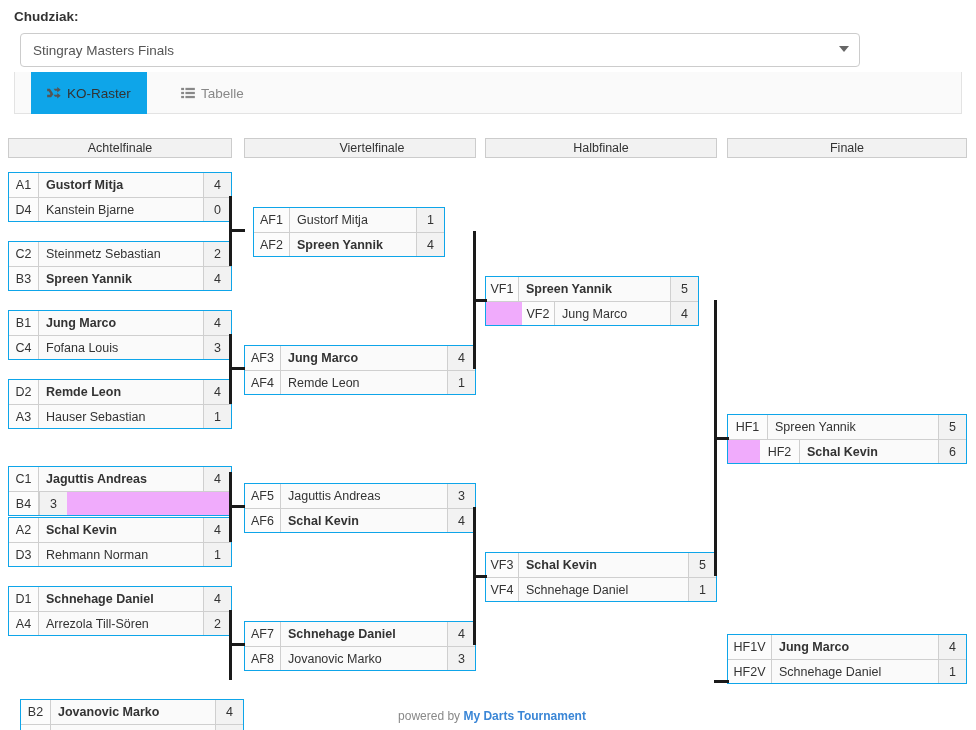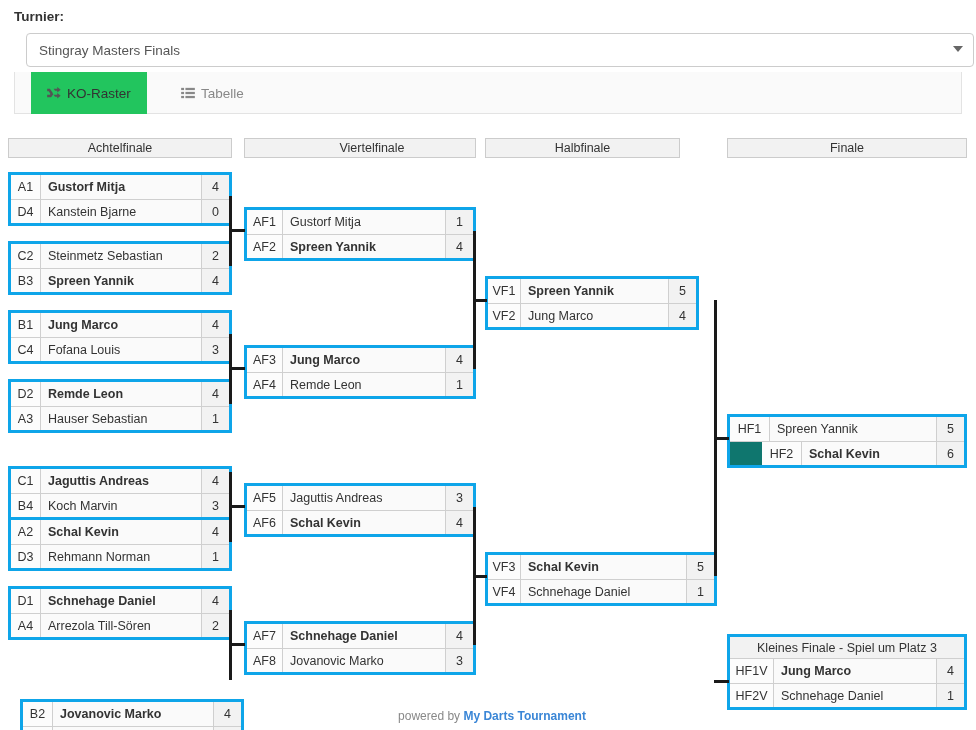--- a/index.html
+++ b/index.html
@@ -14,22 +14,22 @@
 
   
   .page { position: relative; width: 976px; height: 730px; }
 
   .turnier-label {
     position: absolute; left: 14px; top: 9px;
     font-size: 13.5px; font-weight: bold; color: #333;
   }
 
   .select-wrap {
-    position: absolute; left: 26px; top: 33px;
-    width: 948px; height: 34px;
+    position: absolute; left: 20px; top: 33px;
+    width: 840px; height: 34px;
   }
   .tournament-select {
     width: 100%; height: 34px;
     border: 1px solid #ccc; border-radius: 4px;
     background: #fff;
     font-family: "Liberation Sans", sans-serif;
     font-size: 13.5px; color: #555;
     padding: 0 28px 0 12px;
     appearance: none; -webkit-appearance: none;
     outline: none;
@@ -52,43 +52,43 @@
     border-top: none;
   }
   .tab {
     position: absolute; top: 0; height: 42px;
     display: flex; align-items: center;
     padding: 0 16px;
     font-size: 13.5px;
     cursor: pointer;
     white-space: nowrap;
   }
-  .tab-ko { left: 16px; background: #22c55e; color: #333; }
+  .tab-ko { left: 16px; background: #0ea5e9; color: #333; }
   .tab-tab { left: 150px; background: transparent; color: #888; }
   .tab .ticon { margin-right: 6px; display: flex; align-items: center; }
 
   
   .bracket { position: absolute; left: 0; top: 130px; width: 976px; height: 580px; }
 
   .round-header {
     position: absolute;
     height: 20px;
     background: #f2f2f2;
     border: 1px solid #ccc;
     font-size: 12.5px;
     color: #333;
     text-align: center;
     line-height: 19px;
   }
 
   
   .match {
     position: absolute;
-    border: 3px solid #0ea5e9;
-    background: #0f766e;
+    border: 1px solid #0ea5e9;
+    background: #f0abfc;
     font-size: 12.5px;
   }
   .mrow {
     display: flex;
     height: 24px;
     align-items: stretch;
   }
   .mrow + .mrow { border-top: 1px solid #cfcfcf; }
   .seed {
     width: 30px;
@@ -131,21 +131,21 @@
     position: absolute; left: 4px; top: 709px; width: 976px;
     text-align: center; font-size: 12px; color: #888;
   }
   .footer a { color: #3a86d6; text-decoration: none; font-weight: bold; }
 </style>
 </head>
 <body>
 
 <div class="page">
 
-  <div class="turnier-label">Turnier:</div>
+  <div class="turnier-label">Chudziak:</div>
 
   <div class="select-wrap">
     <select class="tournament-select">
       <option>Stingray Masters Finals</option>
     </select>
     <span class="select-arrow"></span>
   </div>
 
   <div class="tabbar">
     <div class="tab tab-ko">
@@ -171,21 +171,21 @@
         </svg>
       </span>
       <span>Tabelle</span>
     </div>
   </div>
 
   <div class="bracket">
 
     <div class="round-header" style="left:8px;   top:8px; width:224px;">Achtelfinale</div>
     <div class="round-header" style="left:244px; top:8px; width:232px;padding-left:24px;">Viertelfinale</div>
-    <div class="round-header" style="left:485px; top:8px; width:195px;">Halbfinale</div>
+    <div class="round-header" style="left:485px; top:8px; width:232px;">Halbfinale</div>
     <div class="round-header" style="left:727px; top:8px; width:240px;">Finale</div>
 
     <div class="match" style="left:8px; top:42px; width:224px;">
       <div class="mrow win">
         <div class="seed">A1</div>
         <div class="pname">Gustorf Mitja</div>
         <div class="score">4</div>
       </div>
       <div class="mrow">
         <div class="seed">D4</div>
@@ -234,21 +234,20 @@
     </div>
 
     <div class="match" style="left:8px; top:336px; width:224px;">
       <div class="mrow win">
         <div class="seed">C1</div>
         <div class="pname">Jaguttis Andreas</div>
         <div class="score">4</div>
       </div>
       <div class="mrow">
         <div class="seed">B4</div>
-        <div class="pname">Koch Marvin</div>
         <div class="score">3</div>
       </div>
     </div>
 
     <div class="match" style="left:8px; top:387px; width:224px;">
       <div class="mrow win">
         <div class="seed">A2</div>
         <div class="pname">Schal Kevin</div>
         <div class="score">4</div>
       </div>
@@ -278,21 +277,21 @@
         <div class="pname">Jovanovic Marko</div>
         <div class="score">4</div>
       </div>
       <div class="mrow">
         <div class="seed">C3</div>
         <div class="pname">Chudziak Finn</div>
         <div class="score">2</div>
       </div>
     </div>
 
-    <div class="match" style="left:244px; top:77px; width:232px;">
+    <div class="match" style="left:253px; top:77px; width:192px;">
       <div class="mrow">
         <div class="seed" style="flex:0 0 36px;width:36px;">AF1</div>
         <div class="pname">Gustorf Mitja</div>
         <div class="score">1</div>
       </div>
       <div class="mrow win">
         <div class="seed" style="flex:0 0 36px;width:36px;">AF2</div>
         <div class="pname">Spreen Yannik</div>
         <div class="score">4</div>
       </div>
@@ -337,21 +336,21 @@
       </div>
     </div>
 
     <div class="match" style="left:485px; top:146px; width:214px;">
       <div class="mrow win">
         <div class="seed" style="flex:0 0 33px;width:33px;">VF1</div>
         <div class="pname">Spreen Yannik</div>
         <div class="score">5</div>
       </div>
       <div class="mrow">
-        <div class="seed" style="flex:0 0 33px;width:33px;">VF2</div>
+        <div class="seed" style="flex:0 0 33px;width:33px;margin-left:36px;">VF2</div>
         <div class="pname">Jung Marco</div>
         <div class="score">4</div>
       </div>
     </div>
 
     <div class="match" style="left:485px; top:422px; width:232px;">
       <div class="mrow win">
         <div class="seed" style="flex:0 0 33px;width:33px;">VF3</div>
         <div class="pname">Schal Kevin</div>
         <div class="score">5</div>
@@ -370,21 +369,20 @@
         <div class="score">5</div>
       </div>
       <div class="mrow win">
         <div class="seed" style="flex:0 0 40px;width:40px;margin-left:32px;">HF2</div>
         <div class="pname">Schal Kevin</div>
         <div class="score">6</div>
       </div>
     </div>
 
     <div class="match" style="left:727px; top:504px; width:240px;">
-      <div class="mtitle">Kleines Finale - Spiel um Platz 3</div>
       <div class="mrow win">
         <div class="seed" style="flex:0 0 44px;width:44px;">HF1V</div>
         <div class="pname">Jung Marco</div>
         <div class="score">4</div>
       </div>
       <div class="mrow">
         <div class="seed" style="flex:0 0 44px;width:44px;">HF2V</div>
         <div class="pname">Schnehage Daniel</div>
         <div class="score">1</div>
       </div>

